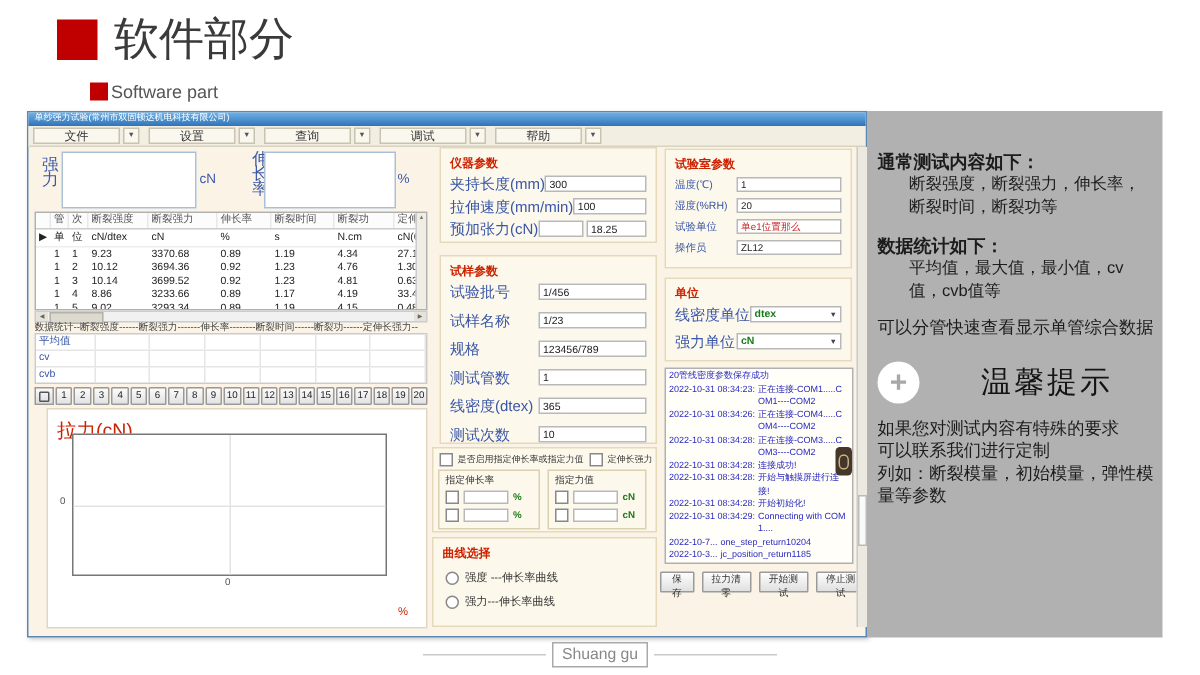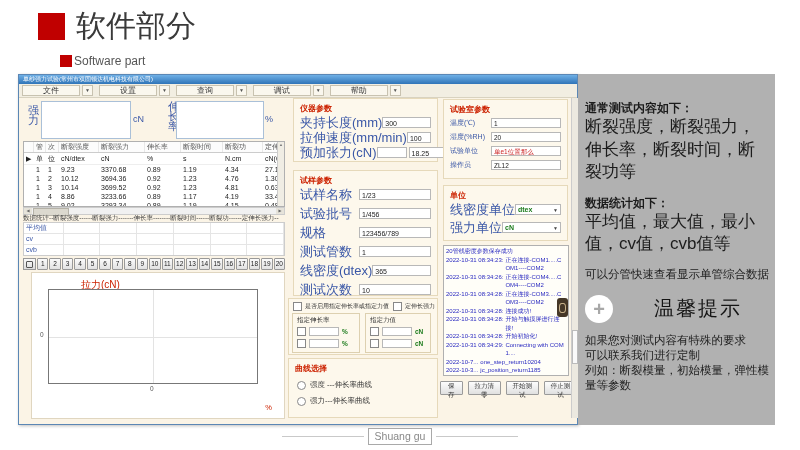--- a/index.html
+++ b/index.html
@@ -61,32 +61,32 @@
   .tuberow{position:absolute;left:4px;top:160px;width:262px;height:12px;display:flex;gap:1px;}
   .lockbtn{width:13px;height:12px;border:1px solid #999;background:linear-gradient(#fafafa,#ddd);
     box-sizing:border-box;display:flex;align-items:center;justify-content:center;}
   .lockglyph{width:5px;height:5px;border:1px solid #555;border-radius:1px;}
   .tbtn{flex:1;height:12px;border:1px solid #999;background:linear-gradient(#fbfbfb,#e2e2e2);
     font-size:6.5px;line-height:10px;text-align:center;color:#222;box-sizing:border-box;border-radius:1px;}
 
   
   .chartpanel{position:absolute;left:12px;top:174px;width:254px;height:147px;background:#fff;
     border:1px solid #e0d6c0;box-sizing:border-box;}
-  .ylab{position:absolute;left:6px;top:5px;font-size:10px;color:#cc2200;margin-left:43px;}
+  .ylab{position:absolute;left:6px;top:5px;font-size:13px;color:#cc2200;}
   .plot{position:absolute;left:16px;top:16px;width:208px;height:93px;border:1px solid #777;background:#fff;}
   .gv{position:absolute;left:50%;top:0;width:1px;height:100%;background:#e3e3e3;}
   .gh{position:absolute;top:50%;left:0;height:1px;width:100%;background:#e3e3e3;}
   .zl{position:absolute;font-size:6.5px;color:#555;}
   .xunit{position:absolute;right:12px;bottom:6px;font-size:7.5px;color:#cc2200;}
 
   
   .grp{position:absolute;border:1px solid #e6d9ba;background:#fdf8ec;box-sizing:border-box;}
   .gtitle{color:#cc2200;font-size:8px;font-weight:bold;margin:4px 0 3px 6px;}
   .frow{display:flex;align-items:center;justify-content:space-between;margin:0 6px 4px 6px;height:11px;}
-  .flabel{font-size:13px;color:#3a57a7;white-space:nowrap;}
+  .flabel{font-size:10px;color:#3a57a7;white-space:nowrap;}
   .finput{background:#fff;border:1px solid #b8b8b8;height:11px;width:72px;font-size:7px;
     line-height:11px;padding:0 2px;color:#222;box-sizing:border-box;overflow:hidden;white-space:nowrap;}
   .finput.redtext{color:#cc2222;font-size:5.5px;}
   .fwrap2{display:flex;gap:2px;}
   .fwrap2 .finput.sm1{width:30px;}
   .fwrap2 .finput.sm2{width:40px;}
   .samplegrp .frow{margin-bottom:8px;}
   .labgrp .frow{margin-bottom:4px;height:10px;}
   .labgrp .finput{width:70px;height:10px;line-height:10px;font-size:6.5px;}
   .labgrp .flabel{font-size:7px;}
@@ -131,21 +131,21 @@
   .vscroll{position:absolute;left:552px;top:0;width:7px;height:320px;background:#ece9e0;border-left:1px solid #ccc;}
   .vthumb{position:absolute;left:0;top:232px;width:6px;height:34px;background:#fafafa;border:1px solid #bbb;box-sizing:border-box;}
   .watermark{position:absolute;left:538px;top:200px;width:11px;height:19px;background:#453727;border-radius:3px;
     display:flex;align-items:center;justify-content:center;}
   .watermark i{width:5px;height:8px;border:1px solid #c9b28a;border-radius:40%;display:block;}
 
   
   .panel{position:absolute;left:578px;top:74px;width:197px;height:351px;background:#b1b1b1;
     box-sizing:border-box;padding:26px 6px 0 7px;color:#1c1c1c;}
   .ph{font-size:12px;font-weight:bold;line-height:1.35;}
-  .pb{font-size:17px;line-height:1.32;margin-bottom:11px;}
+  .pb{font-size:11px;line-height:1.32;margin-bottom:11px;margin-left:21px;}
   .pl{font-size:11.5px;line-height:1.32;margin-bottom:13px;}
   .tiprow{display:flex;align-items:center;gap:9px;margin:12px 0 10px 0;}
   .tipicon{width:28px;height:28px;border-radius:50%;background:#fff;display:flex;align-items:center;
     justify-content:center;font-size:20px;font-weight:bold;color:#a8a8a8;line-height:28px;flex-shrink:0;}
   .tiptitle{font-size:20px;color:#141414;letter-spacing:2px;white-space:nowrap;margin-left:32px;}
   .tipbody{font-size:11.5px;line-height:1.32;white-space:pre-line;}
 
   
   .fline{position:absolute;top:436px;height:1px;background:#c9c9c9;width:82px;}
   .fbox{position:absolute;left:368px;top:428px;width:62px;height:15px;border:1px solid #a9a9a9;
@@ -359,26 +359,26 @@
                 <span class="finput sm2">18.25</span>
               </span>
             </div>
           </div>
       </div>
 
       <div class="grp samplegrp" style="left:274px;top:72px;width:145px;height:126px;">
         <div class="gtitle">试样参数</div>
         <div>
             <div class="frow">
+              <span class="flabel">试验批号</span>
+              <span class="finput">1/456</span>
+            </div>
+            <div class="frow">
               <span class="flabel">试样名称</span>
               <span class="finput">1/23</span>
-            </div>
-            <div class="frow">
-              <span class="flabel">试验批号</span>
-              <span class="finput">1/456</span>
             </div>
             <div class="frow">
               <span class="flabel">规格</span>
               <span class="finput">123456/789</span>
             </div>
             <div class="frow">
               <span class="flabel">测试管数</span>
               <span class="finput">1</span>
             </div>
             <div class="frow">

